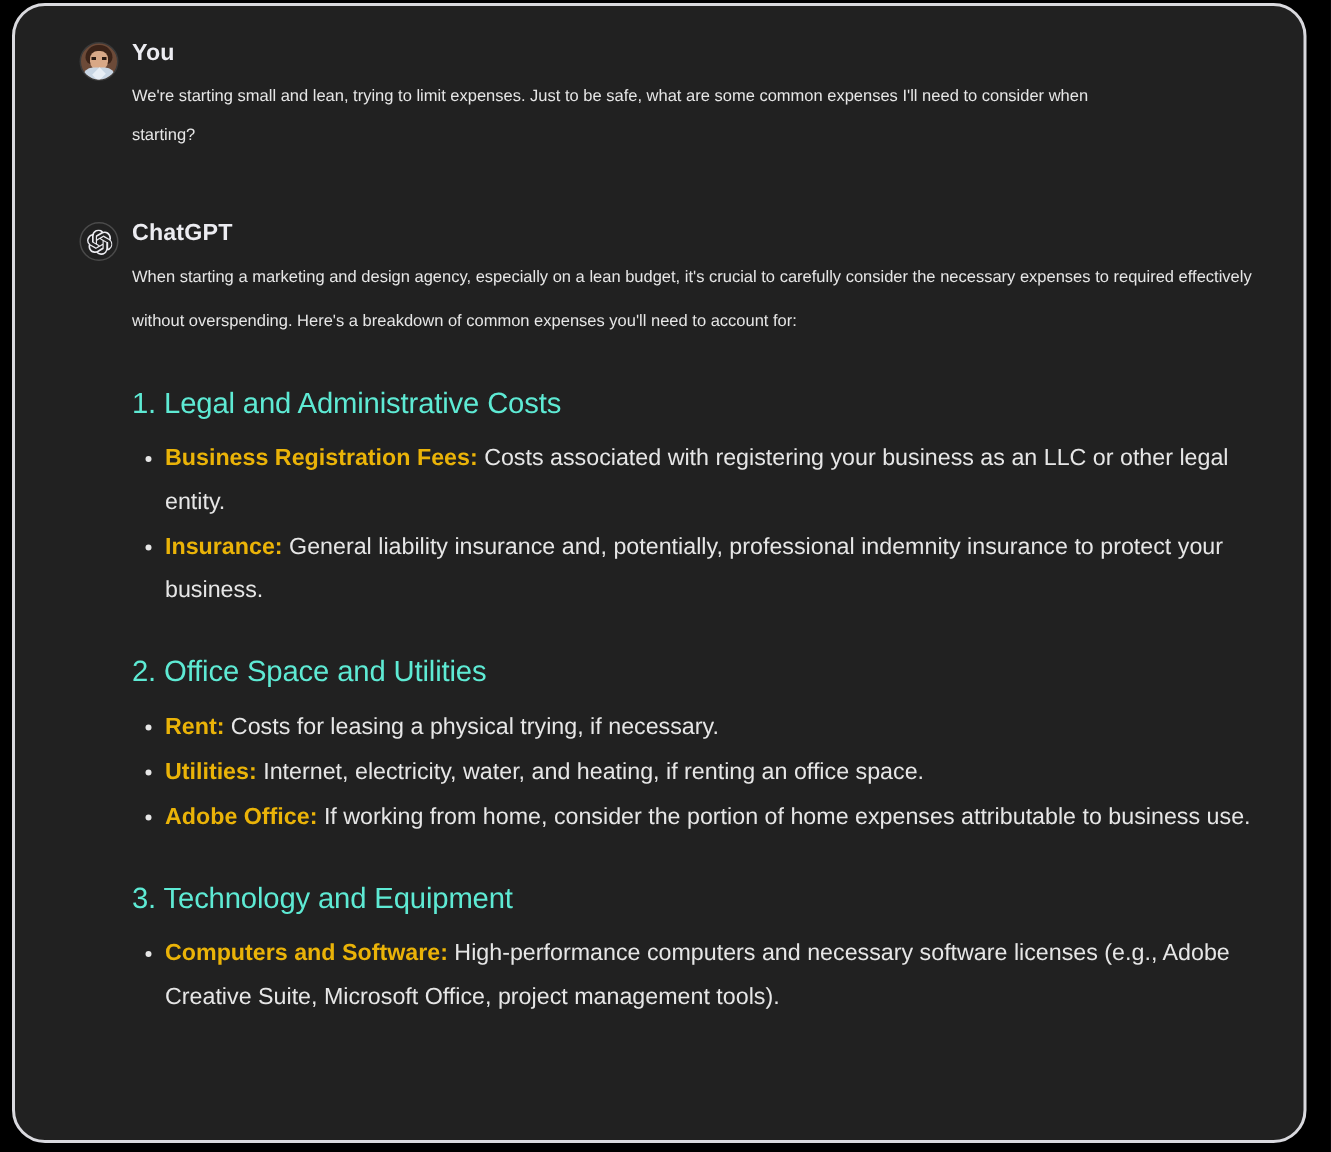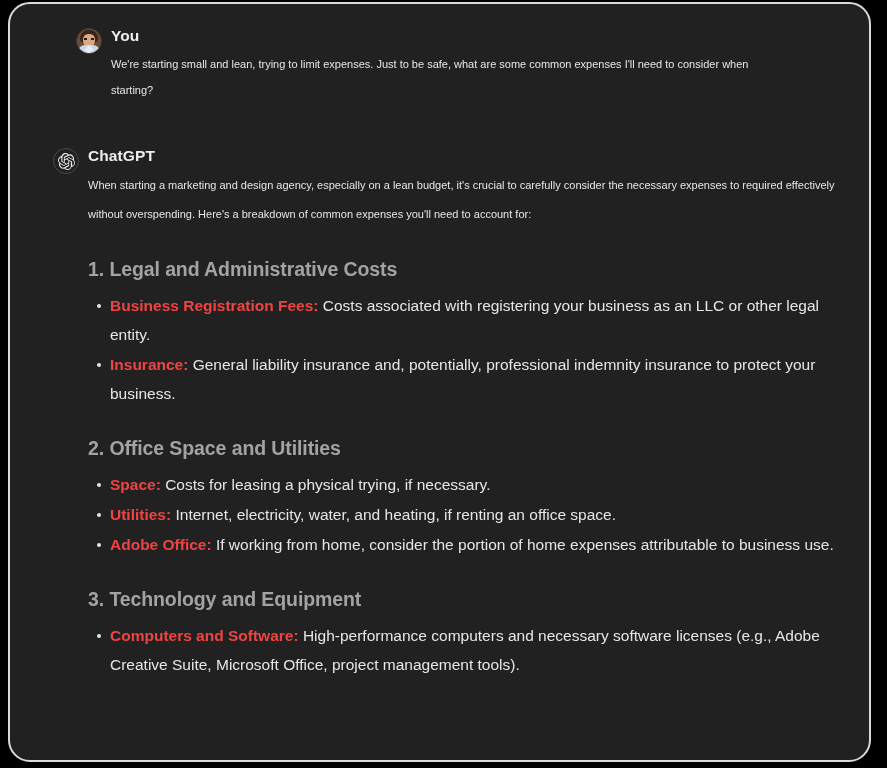--- a/index.html
+++ b/index.html
@@ -35,21 +35,21 @@
     padding: 14px 0 0 0;
     box-sizing: border-box;
   }
 
   
   .message {
     position: relative;
     padding-left: 78px;
     padding-right: 16px;
   }
-  .msg-user { margin-top: 8px; margin-left: 23px; }
+  .msg-user { margin-top: 8px; }
   .msg-assistant { margin-top: 43px; }
 
   .avatar-slot {
     position: absolute;
     left: 43px;
     top: 2px;
     width: 26px;
     height: 26px;
   }
 
@@ -129,22 +129,22 @@
     color: #e6e6e6;
     margin: 0;
     max-width: 760px;
   }
   .msg-user .para { max-width: 640px; line-height: 26px; }
 
   .assistant-body .para { margin-bottom: 0; }
 
   h3.section-heading {
     font-size: 19.5px;
-    font-weight: 700;
-    color: #a3a3a3;
+    font-weight: 400;
+    color: #5eead4;
     margin: 27px 0 9px 0;
     line-height: 26px;
     letter-spacing: -0.1px;
   }
 
   ul.bullets {
     margin: 0;
     padding: 0 0 0 22px;
     list-style: none;
   }
@@ -162,21 +162,21 @@
     position: absolute;
     left: -13px;
     top: 13px;
     width: 4px;
     height: 4px;
     border-radius: 50%;
     background: #e6e6e6;
   }
   ul.bullets li b {
     font-weight: 700;
-    color: #ef4444;
+    color: #eab308;
   }
 </style>
 </head>
 <body>
 
 <div id="chat-panel">
   <div class="scroll-area">
 
     <div class="message msg-user">
       <div class="avatar-slot">
@@ -212,21 +212,21 @@
             <b>Business Registration Fees:</b><span> Costs associated with registering your business as an LLC or other legal entity.</span>
           </li>
           <li>
             <b>Insurance:</b><span> General liability insurance and, potentially, professional indemnity insurance to protect your business.</span>
           </li>
         </ul>
 
         <h3 class="section-heading">2. Office Space and Utilities</h3>
         <ul class="bullets">
           <li>
-            <b>Space:</b><span> Costs for leasing a physical trying, if necessary.</span>
+            <b>Rent:</b><span> Costs for leasing a physical trying, if necessary.</span>
           </li>
           <li>
             <b>Utilities:</b><span> Internet, electricity, water, and heating, if renting an office space.</span>
           </li>
           <li>
             <b>Adobe Office:</b><span> If working from home, consider the portion of home expenses attributable to business use.</span>
           </li>
         </ul>
 
         <h3 class="section-heading">3. Technology and Equipment</h3>

